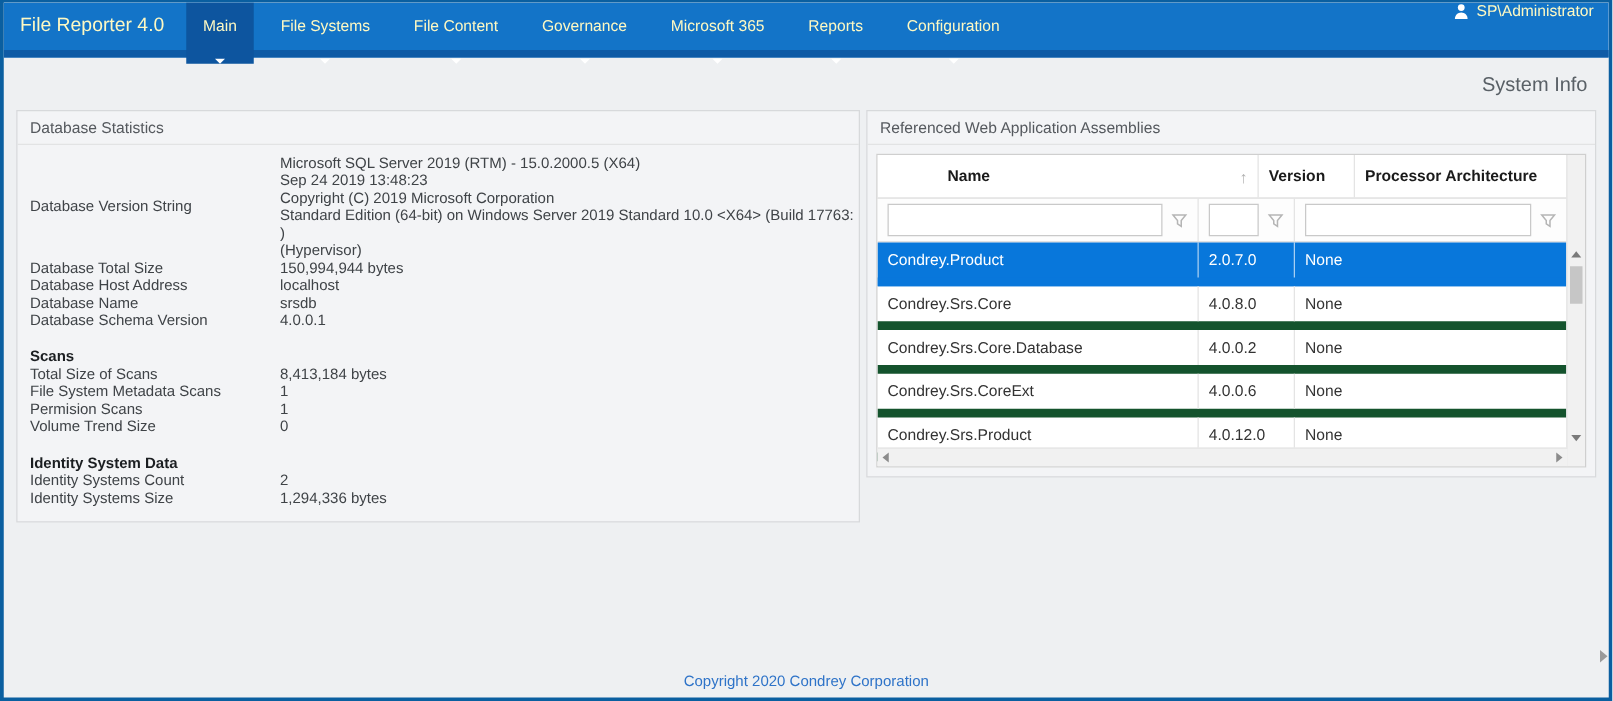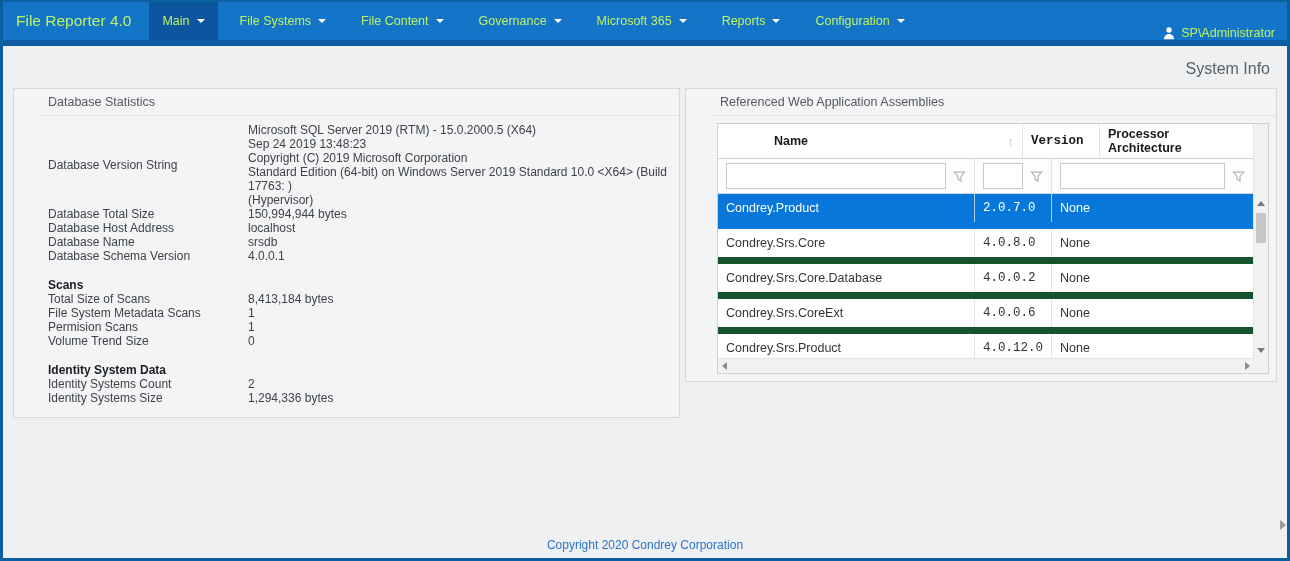--- a/index.html
+++ b/index.html
@@ -4,53 +4,53 @@
 <style>
   html,body{margin:0;padding:0;background:#fff;}
   .page{
     position:relative;width:1290px;height:561px;box-sizing:border-box;
     border:3px solid #0a5fa0;border-top-width:2px;
     display:flex;flex-direction:column;background:#eef0f2;overflow:hidden;
     font-family:"Liberation Sans", sans-serif;
   }
   
   .navbar{height:38px;background:#1374c8;border-bottom:6px solid #0e5ba6;
-    display:flex;align-items:flex-end;color:#bef264;flex-shrink:0;}
+    display:flex;align-items:flex-start;color:#fef9c3;flex-shrink:0;}
   .brand{font-size:15.5px;line-height:38px;padding:0 18px 0 13px;white-space:nowrap;}
-  .nav-item{font-size:12.5px;line-height:38px;padding:0 13px;display:flex;align-items:center;gap:7px;cursor:pointer;white-space:nowrap;}
+  .nav-item{font-size:12.5px;line-height:38px;padding:0 13px;display:flex;align-items:center;gap:7px;cursor:pointer;white-space:nowrap;flex-direction:column;}
   .nav-item.active{background:#0d559f;}
   .nav-item + .nav-item{margin-left:9px;}
   .caret{width:0;height:0;border-left:4px solid transparent;border-right:4px solid transparent;border-top:4px solid #fff;display:inline-block;}
   .navbar-user{margin-left:auto;display:flex;align-items:center;gap:5px;padding:0 12px;font-size:12.5px;cursor:pointer;}
   
   .content{flex:1;position:relative;padding:0 10px;box-sizing:border-box;}
   .page-title{text-align:right;font-size:16px;color:#596066;margin:14px 7px 10px 0;}
   .panels{display:flex;gap:5px;align-items:flex-start;}
-  .panel{background:#f3f4f6;border:1px solid #d7d9db;box-sizing:border-box;padding-left:24px;}
+  .panel{background:#f3f4f6;border:1px solid #d7d9db;box-sizing:border-box;}
   .panel-left{width:675px;}
   .panel-right{flex:1;}
   .panel-header{height:26px;line-height:26px;padding:0 10px;font-size:12.5px;color:#55595e;border-bottom:1px solid #e2e3e4;}
   
   .stats-body{padding:7px 2px 12px 10px;font-size:12px;line-height:14px;color:#3f4347;}
   .stat-row{display:flex;}
   .stat-row .lbl{width:200px;flex-shrink:0;}
   .stat-row .val{flex:1;white-space:pre-line;}
   .stat-row.multiline{align-items:center;}
   .group-heading{font-weight:bold;color:#1b1e21;margin-top:15px;}
   
   .grid-wrap{padding:7px;}
   .grid{position:relative;height:249px;background:#fff;border:1px solid #cfcfcf;overflow:hidden;font-size:12.5px;}
   .scroll-col{position:absolute;top:0;right:0;bottom:0;width:14px;background:#f1f1f1;border-left:1px solid #e3e3e3;}
   .grid-header,.grid-filter,.grid-row{display:flex;height:35px;box-sizing:border-box;padding-right:15px;}
   .grid-header{border-bottom:1px solid #d4d4d4;font-weight:bold;color:#1a1a1a;}
   .grid-filter{border-bottom:1px solid #d8d8d8;background:#fdfdfd;}
   .grid-row{border-bottom:7px solid #14532d;color:#333;cursor:pointer;}
   .cell{box-sizing:border-box;display:flex;align-items:center;padding:0 8px;}
   .c-name{width:257px;border-right:1px solid #e4e4e4;}
-  .c-ver{width:77px;border-right:1px solid #e4e4e4;font-family:Liberation Mono, monospace;}
+  .c-ver{width:77px;border-right:1px solid #e4e4e4;}
   .c-arch{flex:1;}
   .grid-header .c-name{justify-content:space-between;margin-left:48px;}
   .sort-icon{color:#b3b3b3;font-weight:normal;font-size:13px;}
   .grid-filter input{flex:1;min-width:0;height:24px;border:1px solid #c9c9c9;background:#fff;outline:none;padding:0 4px;font-family:inherit;font-size:12px;}
   .funnel-btn{flex-shrink:0;margin-left:7px;background:none;border:none;padding:0;cursor:pointer;display:flex;align-items:center;}
   .grid-row.selected{background:#0877db;color:#fff;border-bottom-color:#0877db;}
   .grid-row.selected .c-name,.grid-row.selected .c-ver{border-right-color:rgba(255,255,255,.65);}
   
   .vscroll{position:absolute;top:71px;right:0;bottom:14px;width:14px;}
   .tri{width:0;height:0;position:absolute;left:3px;}

